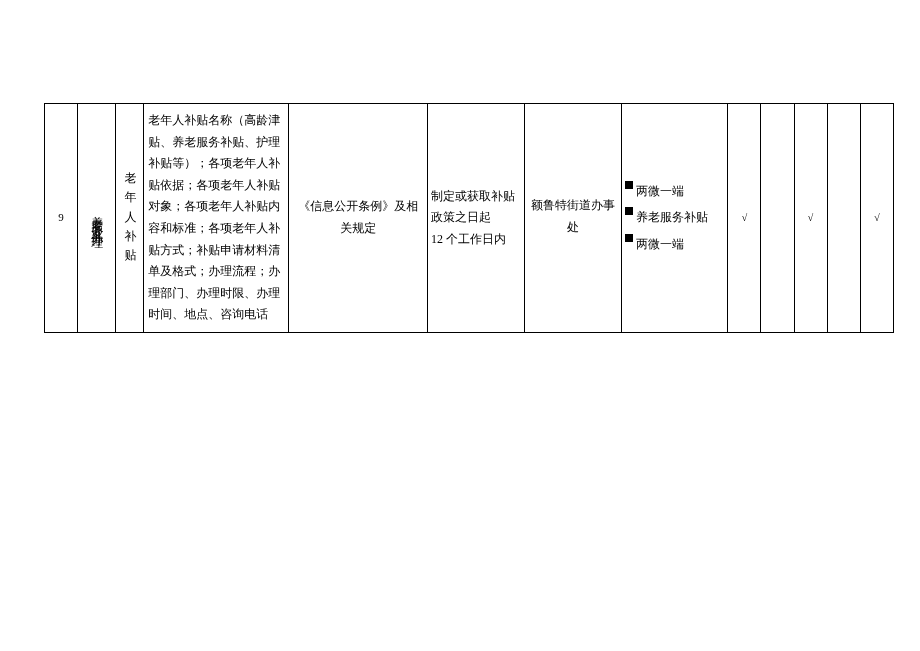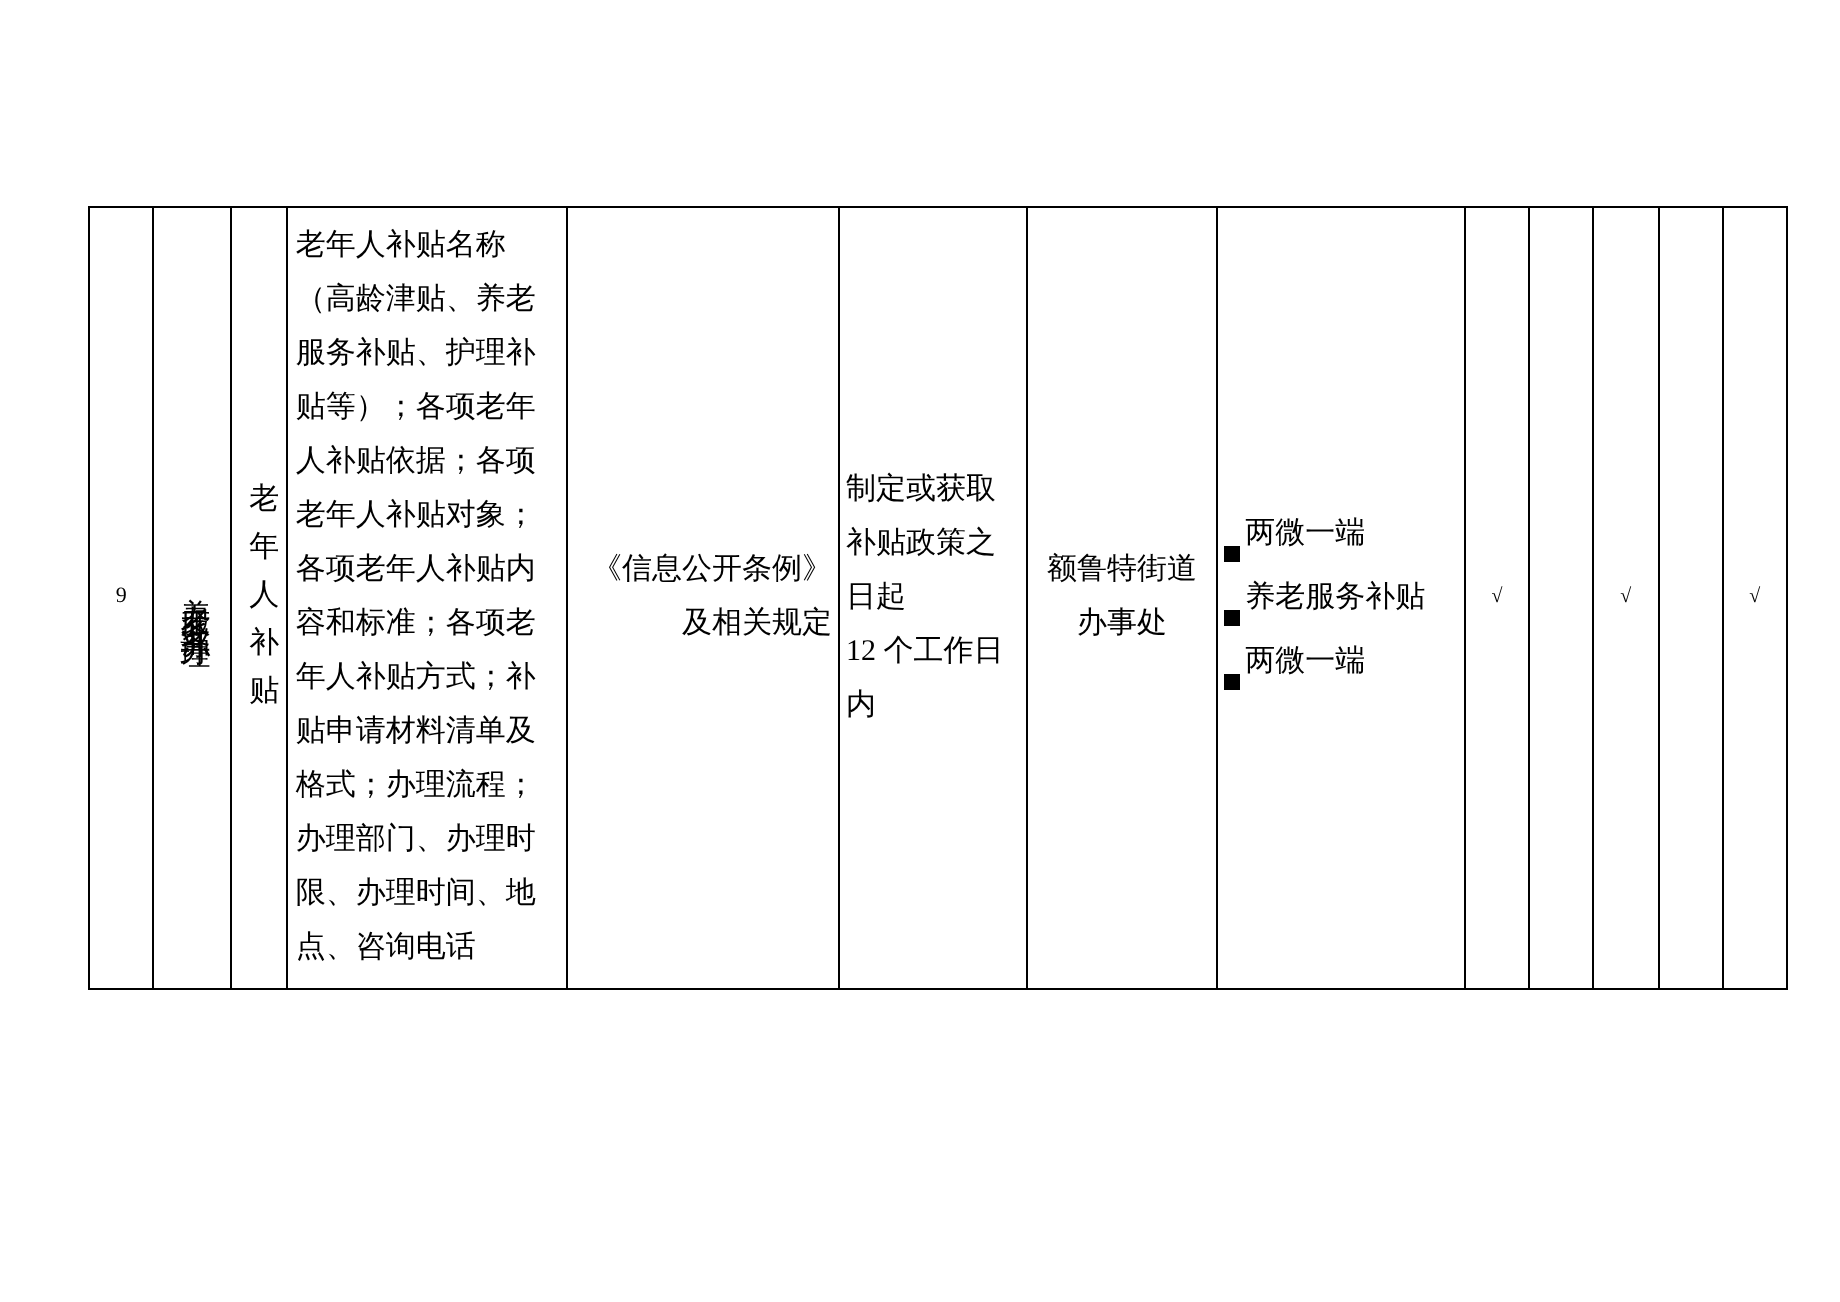--- a/index.html
+++ b/index.html
@@ -22,21 +22,21 @@
     }
     table {
       border-collapse: collapse;
       width: 100%;
     }
     td {
       border: 1px solid #000;
       padding: 4px 3px;
       vertical-align: middle;
       text-align: center;
-      font-size: 15px;
+      font-size: 12px;
       line-height: 1.8;
     }
     .col-num {
       width: 28px;
       font-size: 11px;
       text-align: center;
     }
     .col-cat1 {
       width: 32px;
       writing-mode: vertical-rl;
@@ -45,21 +45,21 @@
     .col-cat2 {
       width: 24px;
     }
     .col-content {
       width: 122px;
       text-align: left;
       padding: 6px 4px;
     }
     .col-basis {
       width: 118px;
-      text-align: right;
+      text-align: center;
       padding-left: 4px;
     }
     .col-time {
       width: 82px;
       text-align: left;
       padding-left: 3px;
     }
     .col-subject {
       width: 82px;
       font-family: Liberation Mono, monospace;
@@ -75,21 +75,21 @@
     }
     .vertical-text {
       display: inline-block;
       width: 10px;
       line-height: 1.6;
       word-wrap: break-word;
       text-align: left;
     }
     .channel-item {
       display: flex;
-      align-items: flex-end;
+      align-items: flex-start;
       margin: 5px 0;
       white-space: nowrap;
     }
     .square {
       display: inline-block;
       width: 8px;
       height: 8px;
       background: #000;
       margin-right: 3px;
       flex-shrink: 0;

